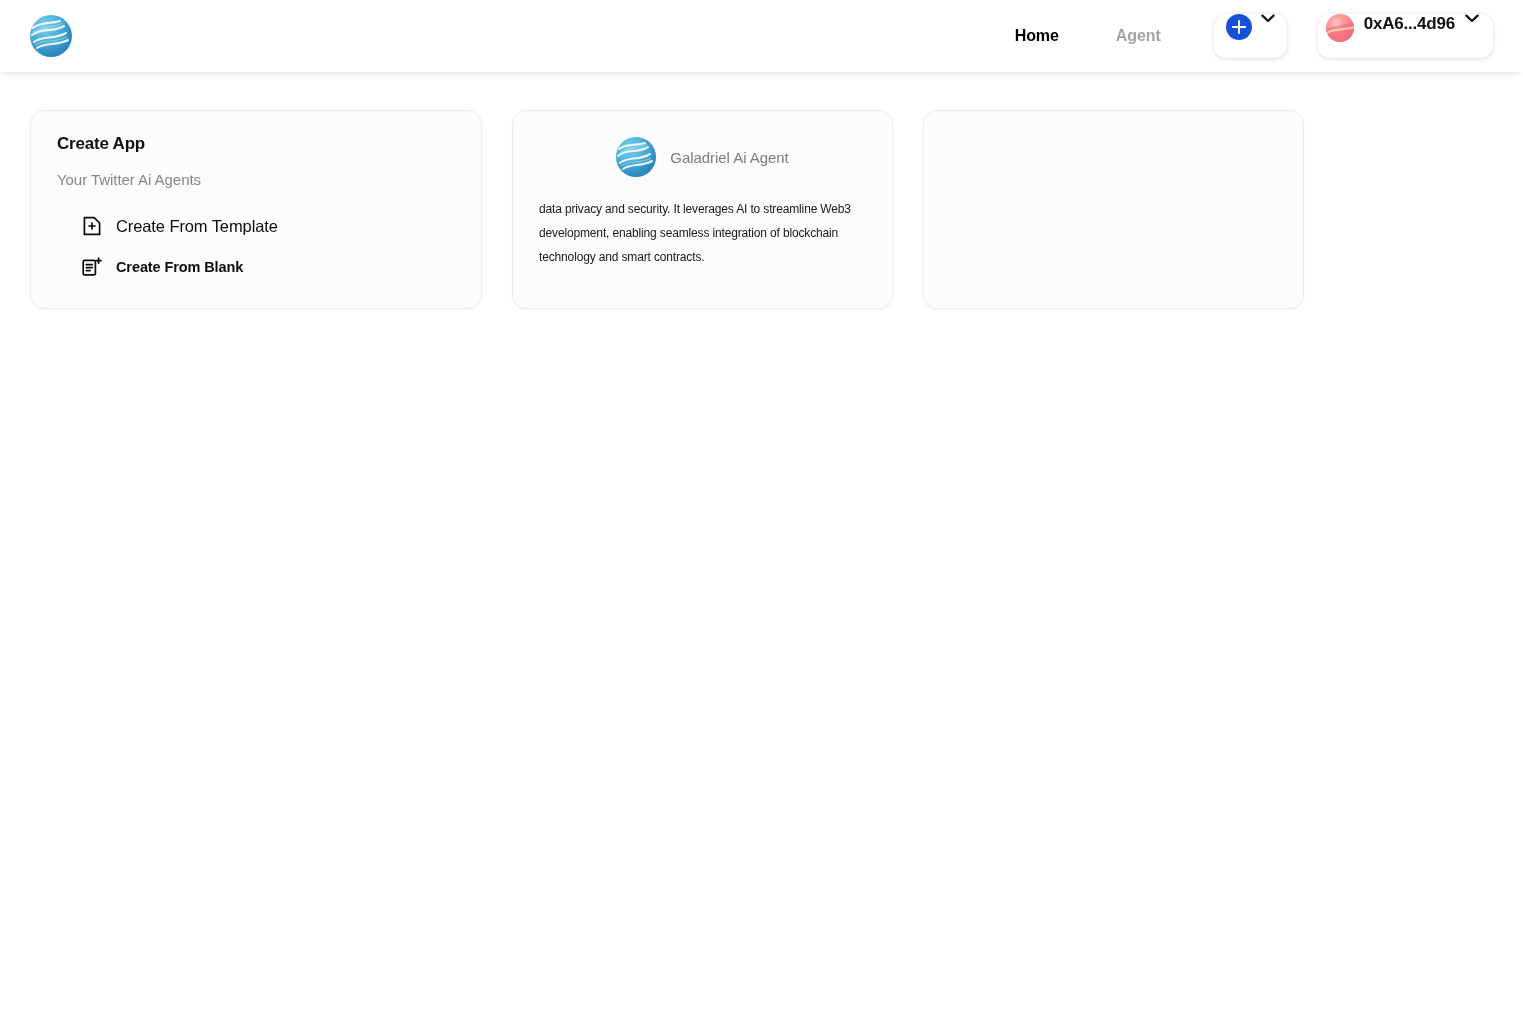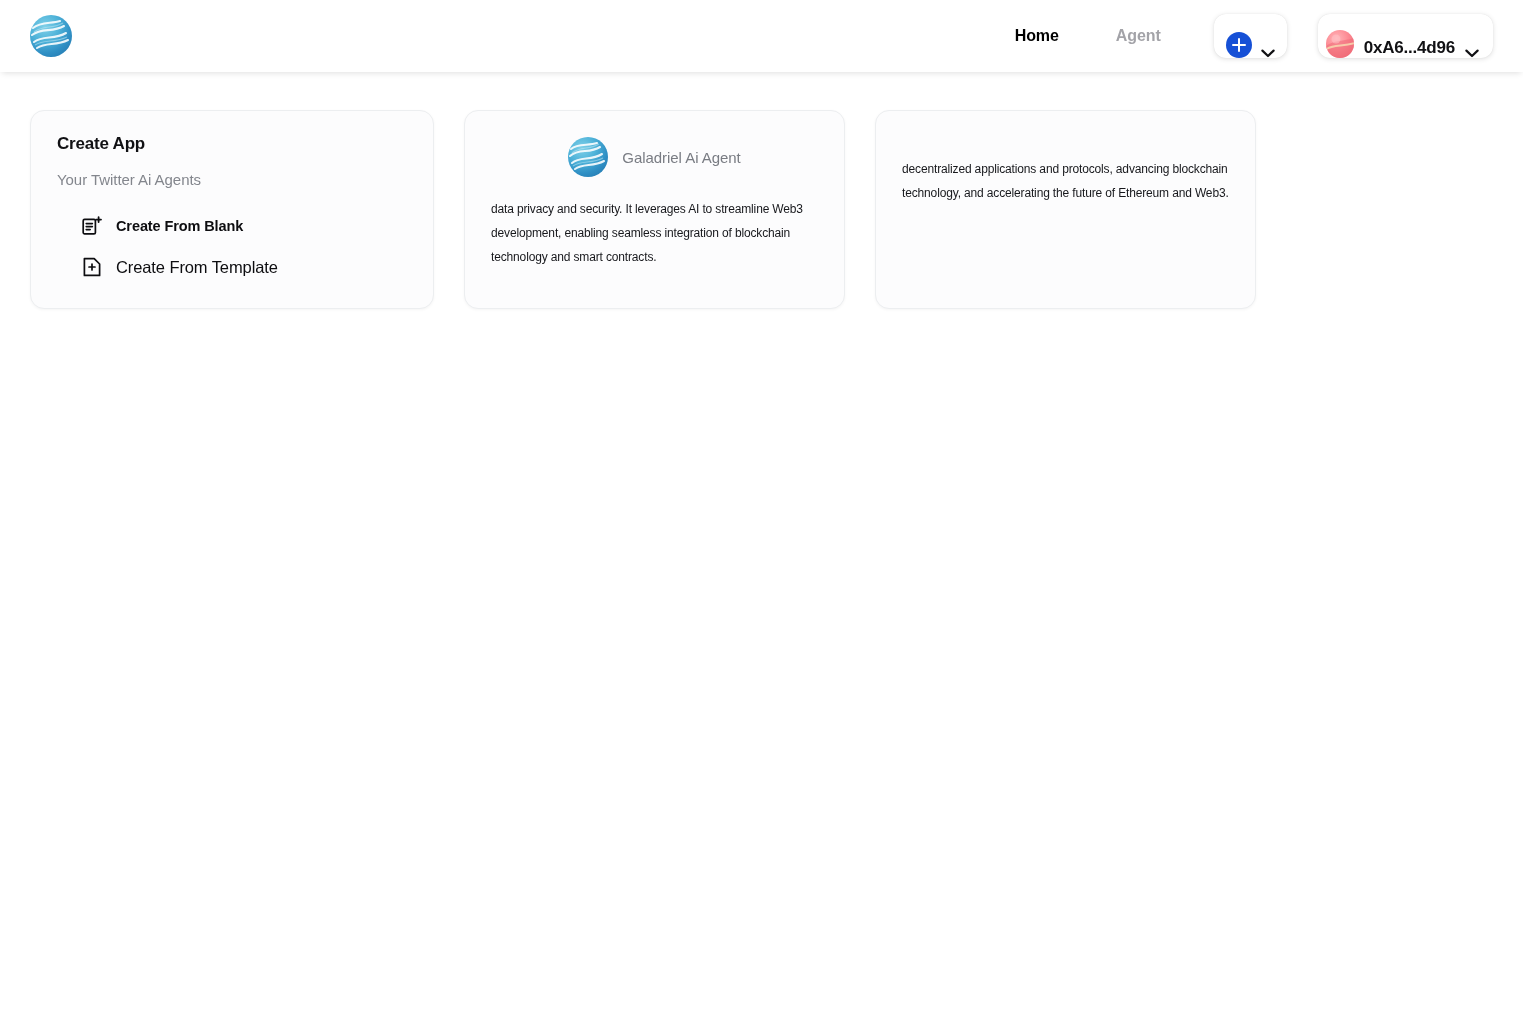--- a/index.html
+++ b/index.html
@@ -59,21 +59,21 @@
     user-select: none;
   }
   .nav-link.active { color: #000000; font-weight: 700; }
   .nav-link.inactive { color: #a3a3a8; font-weight: 600; }
 
   .pill {
     background: #ffffff;
     border-radius: 12px;
     height: 44px;
     display: flex;
-    align-items: flex-end;
+    align-items: flex-start;
     box-shadow: 0 1px 5px rgba(0,0,0,0.13), 0 0 1px rgba(0,0,0,0.10);
     cursor: pointer;
     user-select: none;
   }
 
   .pill-create {
     padding: 0 12px 0 12px;
     gap: 9px;
     margin-left: 18px;
   }
@@ -140,21 +140,21 @@
   }
 
   .card {
     background: #fcfcfd;
     border: 1px solid #eceef0;
     border-radius: 14px;
     box-shadow: 0 1px 3px rgba(0,0,0,0.045);
   }
 
   .card-create {
-    width: 404px;
+    width: 452px;
     min-height: 199px;
     padding: 22px 30px 24px 26px;
   }
 
   .create-title {
     font-size: 17px;
     font-weight: 700;
     color: #111114;
     letter-spacing: -0.2px;
     line-height: 1.3;
@@ -296,36 +296,36 @@
 
     <div class="card card-create">
       <div class="create-title">Create App</div>
       <div class="create-sub">Your Twitter Ai Agents</div>
 
       <div class="create-options">
 
         <div class="create-opt">
           <span class="opt-icon">
             <svg viewBox="0 0 22 22">
+              <path d="M3.4 2.6 H13.2 L18.6 8.0 V19.4 H3.4 Z" fill="none" stroke="#0d0d10" stroke-width="1.7" stroke-linejoin="round"></path>
+              <path d="M11.0 8.0 V14.0 M8.0 11.0 H14.0" stroke="#0d0d10" stroke-width="1.7" stroke-linecap="round"></path>
+            </svg>
+          </span>
+          <span class="opt-label-template">Create From Template</span>
+        </div>
+
+        <div class="create-opt">
+          <span class="opt-icon">
+            <svg viewBox="0 0 22 22">
               <rect x="2.2" y="4.4" width="12.2" height="14.4" rx="1.4" fill="none" stroke="#0d0d10" stroke-width="1.7"></rect>
               <path d="M5.2 8.6 H11.4 M5.2 11.6 H11.4 M5.2 14.6 H9.2" stroke="#0d0d10" stroke-width="1.6" stroke-linecap="round"></path>
               <path d="M17.6 2.2 V7.0 M15.2 4.6 H20.0" stroke="#0d0d10" stroke-width="1.8" stroke-linecap="round"></path>
             </svg>
           </span>
           <span class="opt-label-blank">Create From Blank</span>
-        </div>
-
-        <div class="create-opt">
-          <span class="opt-icon">
-            <svg viewBox="0 0 22 22">
-              <path d="M3.4 2.6 H13.2 L18.6 8.0 V19.4 H3.4 Z" fill="none" stroke="#0d0d10" stroke-width="1.7" stroke-linejoin="round"></path>
-              <path d="M11.0 8.0 V14.0 M8.0 11.0 H14.0" stroke="#0d0d10" stroke-width="1.7" stroke-linecap="round"></path>
-            </svg>
-          </span>
-          <span class="opt-label-template">Create From Template</span>
         </div>
 
       </div>
     </div>
 
     <div class="card card-agent">
       <div class="agent-head">
         <span class="agent-avatar">
           <svg viewBox="0 0 40 40" preserveAspectRatio="none">
             <g fill="none" stroke="#ffffff" stroke-width="2.1" stroke-linecap="round" opacity="0.88">
@@ -339,17 +339,16 @@
               <path d="M5 29 C13 23, 24 27, 35 21"></path>
             </g>
           </svg>
         </span>
         <span class="agent-name">Galadriel Ai Agent</span>
       </div>
       <div class="agent-desc">data privacy and security. It leverages AI to streamline Web3 development, enabling seamless integration of blockchain technology and smart contracts.</div>
     </div>
 
     <div class="card card-agent">
-      <div class="agent-desc">decentralized applications and protocols, advancing blockchain technology, and accelerating the future of Ethereum and Web3.</div>
     </div>
 
   </div>
 </div>
 
 </body></html>

